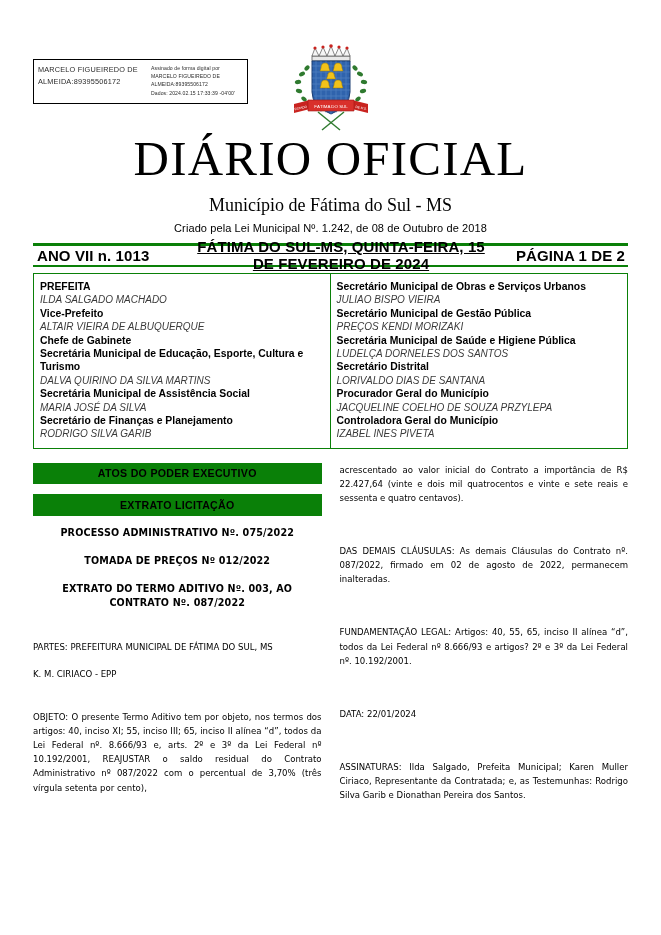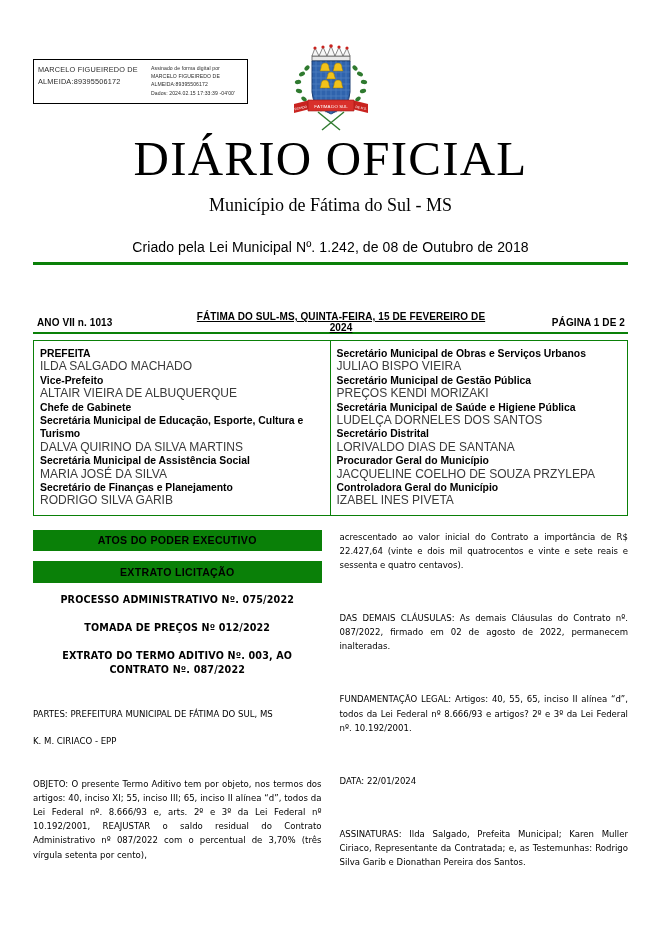--- a/index.html
+++ b/index.html
@@ -95,41 +95,40 @@
     margin: 0;
   }
   .doc-subtitle {
     font-family: "Liberation Serif", serif;
     font-size: 18px;
     line-height: 30px;
     margin: 4px 0 0 0;
     font-weight: normal;
   }
   .doc-law {
-    font-size: 14px;
+    font-size: 11px;
     line-height: 12px;
-    margin-top: 21px;
+    margin-top: 2px;
     letter-spacing: .1px;
   }
 
   
   .rule {
     height: 2.5px;
     background: #0a8008;
     margin: 0;
   }
   .infobar-top { margin-top: 9px; }
   .infobar {
     display: flex;
     align-items: center;
-    font-size: 10px;
+    font-size: 15px;
     font-weight: bold;
     letter-spacing: .1px;
     height: 19px;
-    margin-top: 48px;
   }
   .infobar .ib-left   { width: 150px; padding-left: 4px; text-align: left; }
   .infobar .ib-center { flex: 1; text-align: center; text-decoration: underline; }
   .infobar .ib-right  { width: 130px; text-align: right; padding-right: 3px; }
 
   
   .officials {
     margin-top: 6px;
     border: 1.6px solid #0a8008;
     display: flex;
@@ -140,23 +139,24 @@
     padding: 6px 6px 7px 6px;
     width: 50%;
   }
   .officials .col-left { border-right: 1.6px solid #0a8008; }
   .role {
     font-size: 10.4px;
     font-weight: bold;
     line-height: 13.4px;
   }
   .person {
-    font-size: 12px;
+    font-size: 10px;
     line-height: 13.4px;
     color: #3a3a3a;
+    font-style: italic;
   }
 
   
   .body-cols {
     display: flex;
     margin-top: 14px;
     gap: 18px;
   }
   .col-body { width: 295px; }
 

